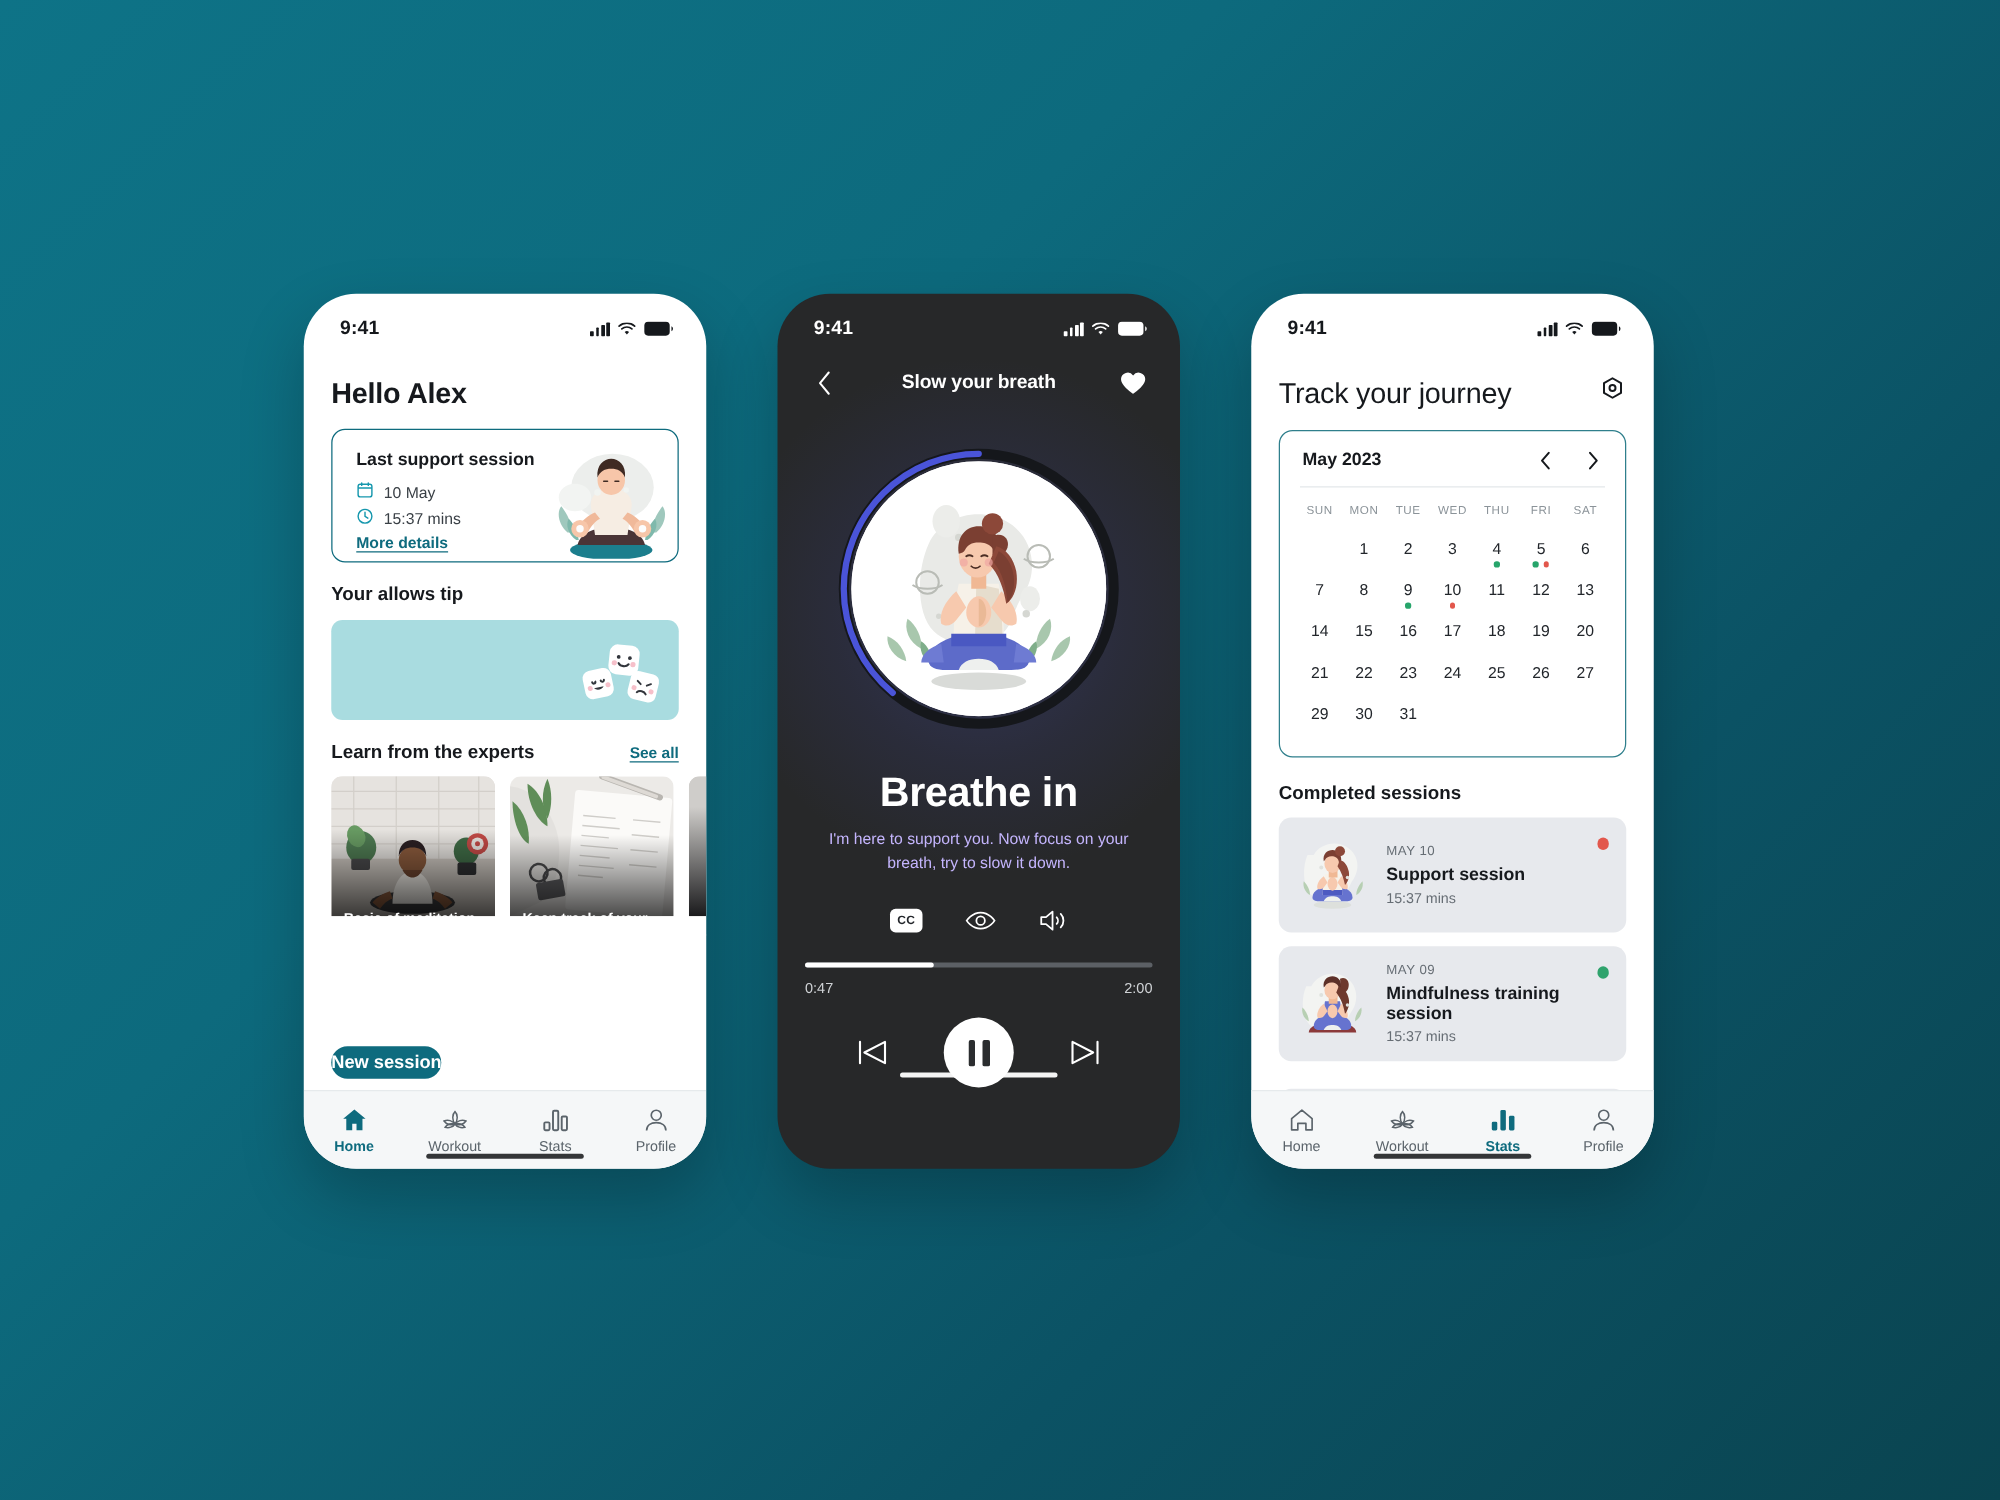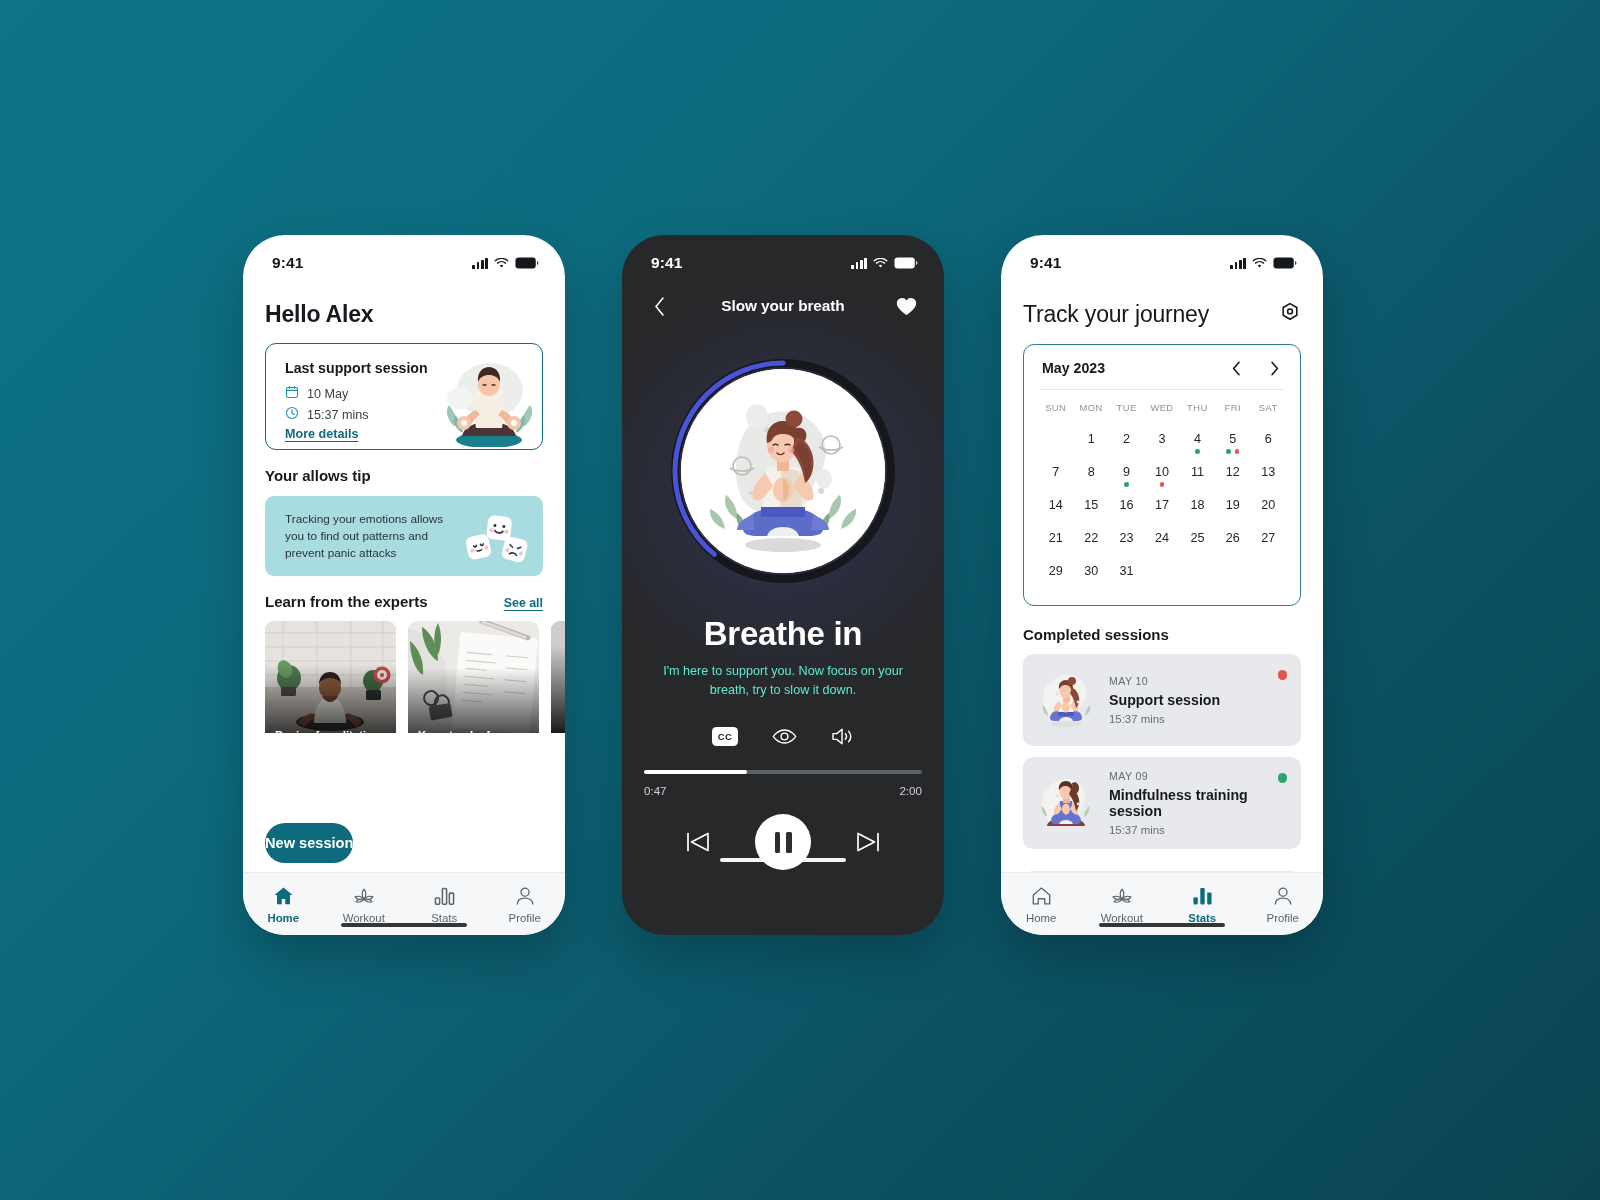--- a/index.html
+++ b/index.html
@@ -81,21 +81,21 @@
   .see-all { font-size:12.4px; color:#0e6b7e; font-weight:600;
              text-decoration:underline; text-underline-offset:2.5px; }
   .carousel { display:flex; gap:12px; margin:11px 0 0 22px; }
   .ex-card { flex:0 0 auto; width:131px; height:144px; border-radius:9px;
              position:relative; overflow:hidden; }
   .ex-label { position:absolute; left:10px; bottom:9px; right:10px;
               font-size:11.4px; font-weight:700; color:#fff; line-height:1.25; }
 
   .cta-wrap { position:absolute; left:0; right:0; bottom:72px; }
   .btn-primary {
-    margin: 0 22px; height: 40px; border-radius: 23px; background:#0e6b7e;
+    margin: 0 22px; height: 26px; border-radius: 23px; background:#0e6b7e;
     color:#fff; font-size:14.6px; font-weight:700;
     display:flex; align-items:center; justify-content:center; border:none; cursor:pointer;
   }
 
   
   .tabbar {
     position:absolute; left:0; right:0; bottom:0; height:63px;
     background:#f5f7f8; border-top:1px solid #e6eaec;
     display:flex; align-items:flex-start; padding-top:13px;
   }
@@ -120,21 +120,21 @@
   .ply-icon { width:26px; height:26px; display:flex; align-items:center; justify-content:center; cursor:pointer; }
 
   .ring-wrap { position:relative; width:232px; height:232px; margin:32px auto 0; }
   .ring-wrap svg.ring { position:absolute; inset:0; }
   .ring-photo {
     position:absolute; left:14px; top:14px; width:204px; height:204px;
     border-radius:50%; overflow:hidden; background:#fff;
   }
 
   .ply-state { text-align:center; font-size:33px; font-weight:700; margin-top:28px; letter-spacing:-.3px; }
-  .ply-sub { text-align:center; font-size:12.6px; line-height:1.48; color:#5eead4;
+  .ply-sub { text-align:center; font-size:12.6px; line-height:1.48; color:#c4b5fd;
              margin: 9px auto 0; width: 244px; }
 
   .ply-tools { display:flex; align-items:center; justify-content:center; gap:34px; margin-top:28px; }
   .cc-badge { width:26px; height:19px; border-radius:4.5px; background:#fff; color:#22252a;
               font-size:9.6px; font-weight:700; display:flex; align-items:center; justify-content:center;
               cursor:pointer; letter-spacing:.3px;}
   .tool { cursor:pointer; display:flex; align-items:center; justify-content:center; }
 
   .seek { margin: 24px 22px 0; position:relative; height:4px; }
   .seek-bg { position:absolute; inset:0; background:#5c6065; border-radius:3px; }
@@ -265,21 +265,20 @@
             <path d="M48 30c-1-10 5-15 11-15s12 5 11 15c-2-5-6-7-11-7s-9 2-11 7z" fill="#3f2a23"></path>
             <path d="M53 33h3M62 33h3" stroke="#3f2a23" stroke-width="1.3" stroke-linecap="round"></path>
             <circle cx="48" cy="42" r="2.6" fill="#f1f4f1"></circle>
             <circle cx="71" cy="40" r="2.2" fill="#f1f4f1"></circle>
           </svg>
         </div>
       </div>
 
       <div class="sec-title pad" style="margin-top:17px">Your allows tip</div>
       <div class="tip-card">
-        <div class="tip-text">Tracking your emotions allows you to find out patterns and prevent panic attacks</div>
         <div class="tip-illus">
           <svg viewBox="0 0 66 52" width="66" height="52">
             <g transform="rotate(-12 22 34)">
               <rect x="4" y="22" width="23" height="23" rx="6" fill="#fff"></rect>
               <path d="M11 31.5a1.3 1.3 0 102.6 0M18 31.5a1.3 1.3 0 102.6 0" stroke="#32363c" stroke-width="1.6" stroke-linecap="round" fill="none"></path>
               <path d="M11.5 36.5c1.8 2.4 6 2.4 7.8 0z" fill="#32363c"></path>
               <circle cx="8.5" cy="36" r="2" fill="#f6c0ca"></circle>
                   <circle cx="23" cy="36" r="2" fill="#f6c0ca"></circle>
             </g>
             <g transform="rotate(6 36 18)">

